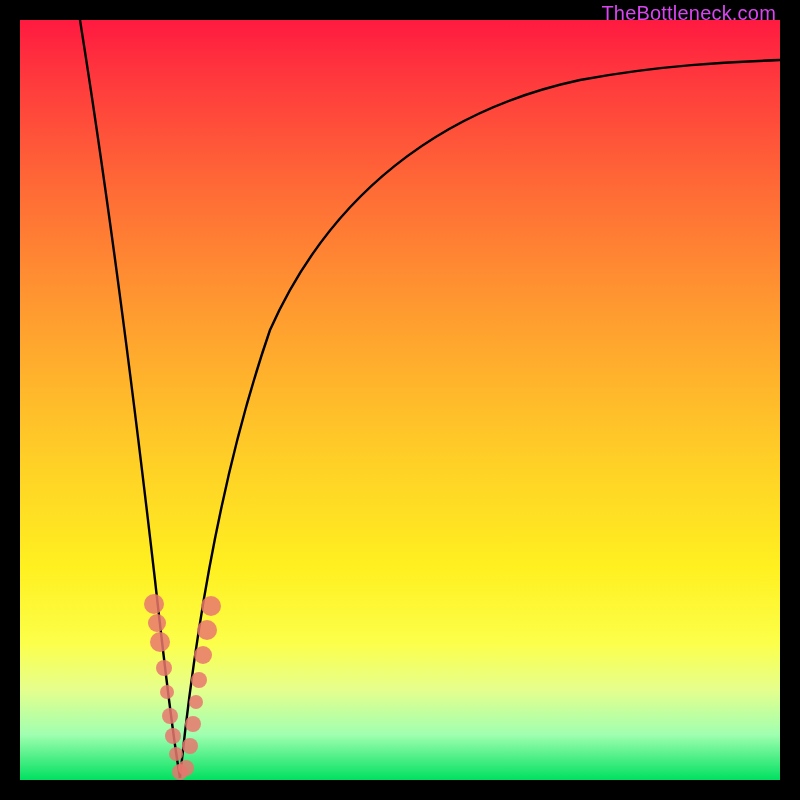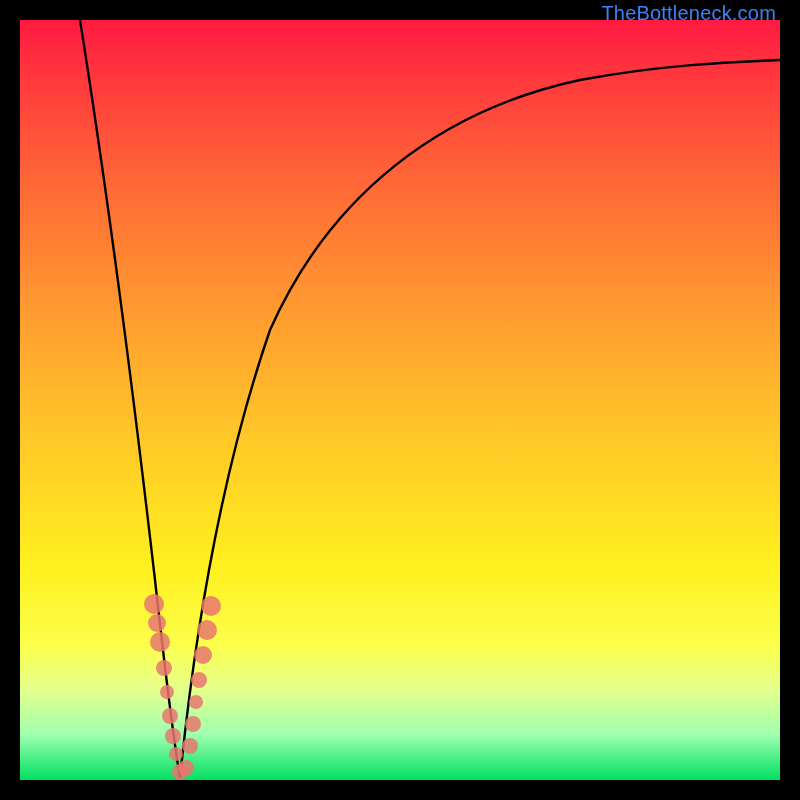--- a/index.html
+++ b/index.html
@@ -34,21 +34,21 @@
       #fff020 72%,
       #fcff4a 82%,
       #e6ff8c 88%,
       #a0ffb0 94%,
       #00e060 100%);
   }
   .watermark {
     position: absolute;
     top: 2px;
     right: 24px;
-    color: #3b82f6;
+    color: #d946ef;
     font-size: 20px;
     letter-spacing: 0.2px;
     font-weight: 500;
     margin-left: 29px;
   }
   svg.curves {
     position: absolute;
     top: 0;
     left: 0;
   }

